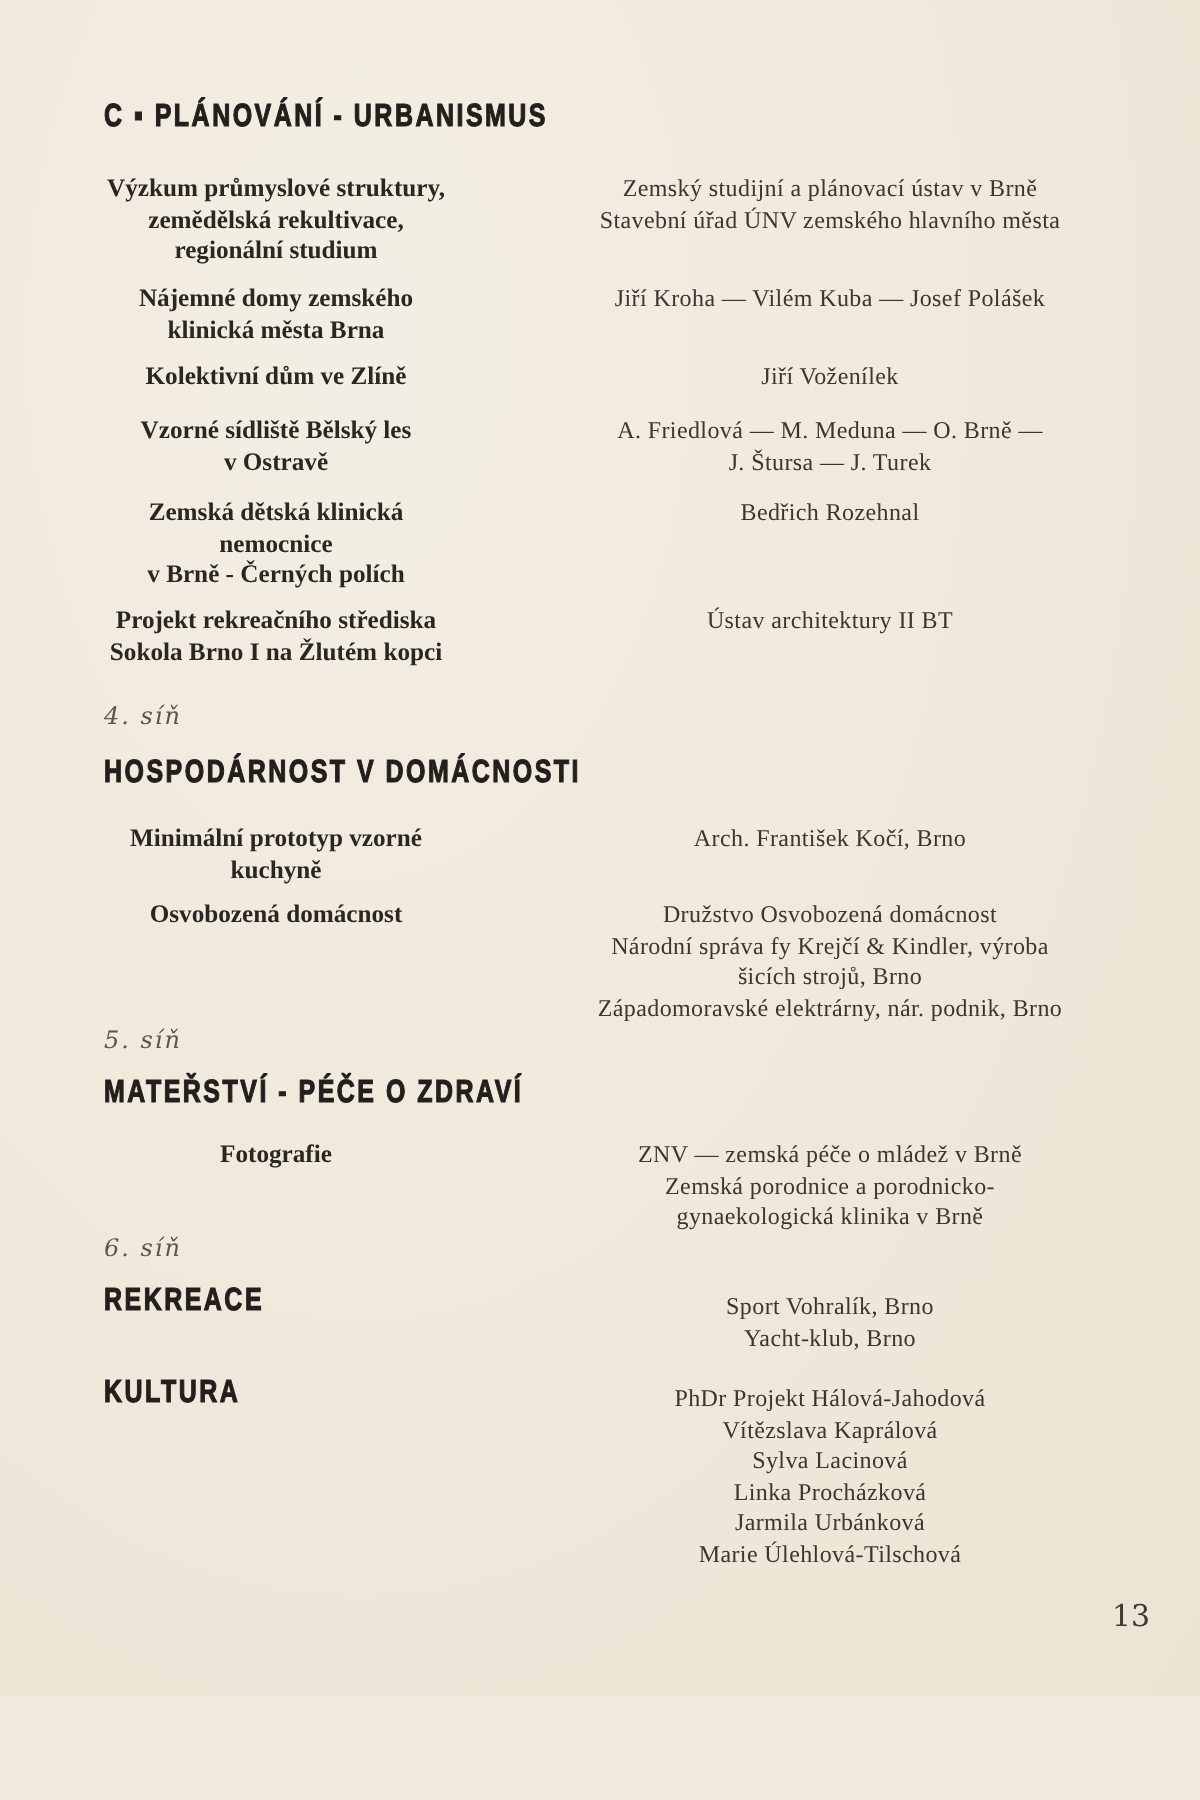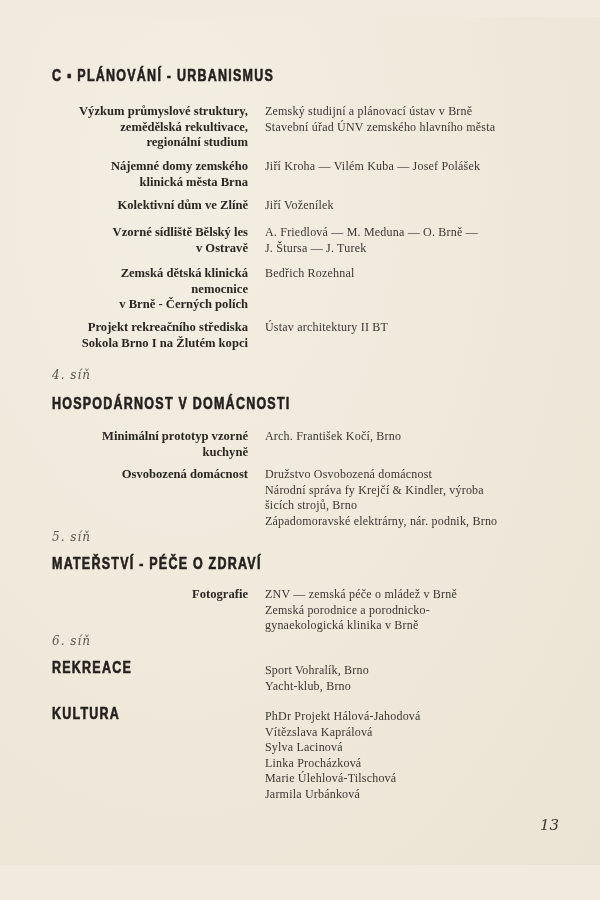--- a/index.html
+++ b/index.html
@@ -12,21 +12,20 @@
       background: #f1ebdf;
       position: relative;
       overflow: hidden;
       color: #2a2622;
     }
     .page {
       position: absolute;
       left: 0; top: 0;
       width: 600px; height: 848px;
       background: radial-gradient(ellipse at 30% 20%, #f3eee3 0%, #efe8da 60%, #ebe3d3 100%);
-      margin-top: 17px;
     }
     .heading {
       position: absolute;
       left: 52px;
       font-family: "Liberation Sans", sans-serif;
       font-weight: 900;
       font-size: 16px;
       letter-spacing: 1.6px;
       transform: scaleX(0.78);
       transform-origin: left center;
@@ -63,27 +62,26 @@
     .value {
       position: absolute;
       left: 265px;
       width: 300px;
       font-family: "Liberation Serif", serif;
       font-size: 12px;
       line-height: 15.5px;
       color: #3a3631;
       letter-spacing: 0.2px;
     }
-    .value div, .label div { white-space: nowrap; }
+    .value div, .label div { white-space: nowrap; text-align: center; }
     .pagenum {
       position: absolute;
-      left: 540px;
+      left: 556px;
       top: 799px;
       font-family: "DejaVu Serif", serif;
-      font-style: italic;
       font-size: 15px;
       color: #3d3934;
     }
   </style>
 </head>
 <body>
 
 <div class="page">
 
   <div class="heading" style="top:50px;">C ▪ PLÁNOVÁNÍ - URBANISMUS</div>
@@ -199,19 +197,19 @@
     </div>
   </div>
 
   <div class="heading" style="top:688px;">KULTURA</div>
   <div class="row" style="top:692px;">
     <div class="value">
       <div>PhDr Projekt Hálová-Jahodová</div>
       <div>Vítězslava Kaprálová</div>
       <div>Sylva Lacinová</div>
       <div>Linka Procházková</div>
+      <div>Jarmila Urbánková</div>
       <div>Marie Úlehlová-Tilschová</div>
-      <div>Jarmila Urbánková</div>
     </div>
   </div>
 
   <div class="pagenum">13</div>
 </div>
 
 </body></html>

